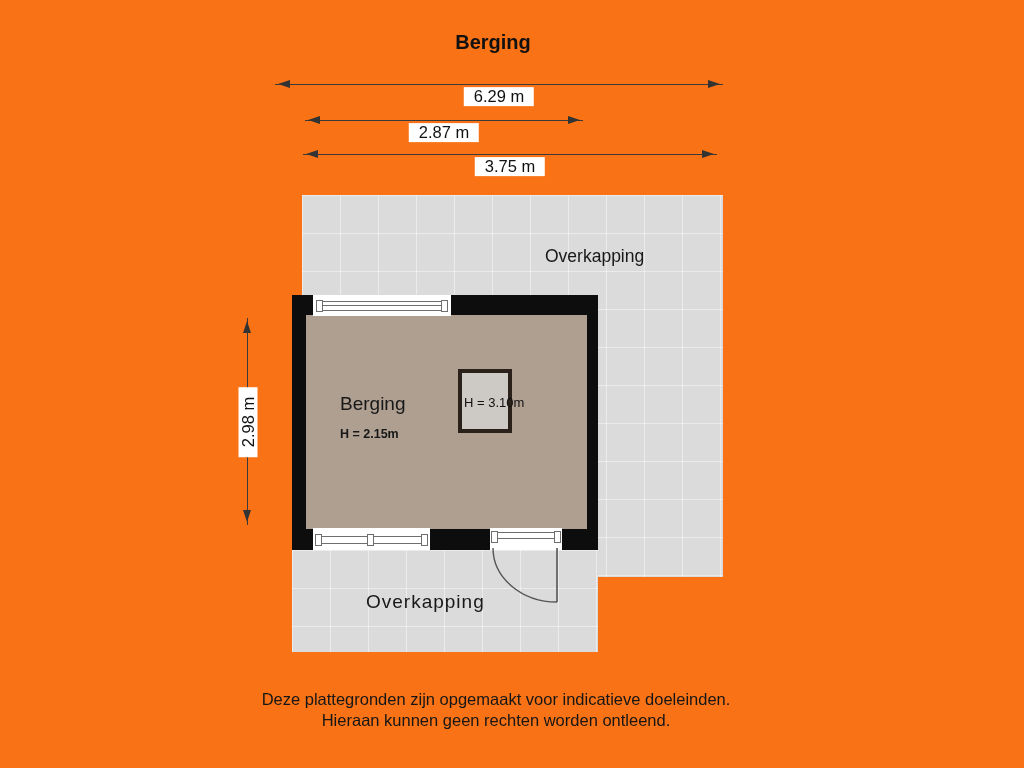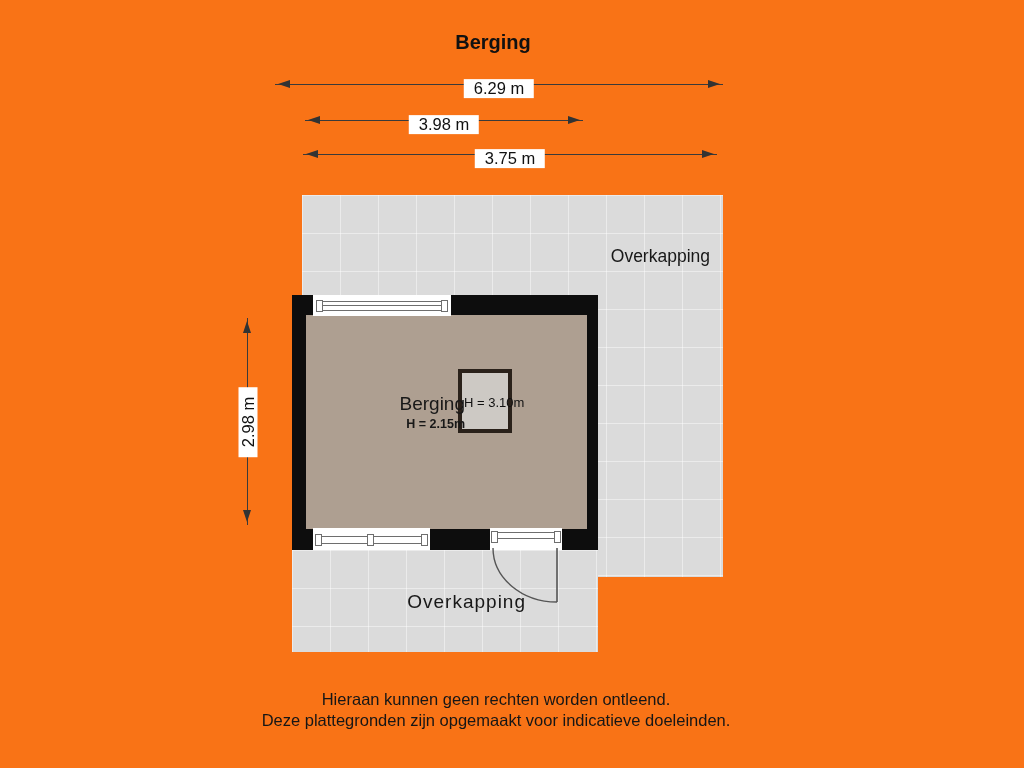--- a/index.html
+++ b/index.html
@@ -8,21 +8,21 @@
     font-family:"Liberation Sans","DejaVu Sans",sans-serif;color:#1a1a1a;
     overflow:hidden;
     padding-left:28px;
   }
   .abs{position:absolute;}
 
   
   .hdim{position:absolute;height:0;border-top:1.5px solid #3a3a3a;}
   .vdim{position:absolute;width:0;border-left:1.5px solid #3a3a3a;}
   .dim-label{
-    position:absolute;left:50%;top:4px;transform:translate(-50%,-52%);
+    position:absolute;left:50%;top:12px;transform:translate(-50%,-52%);
     background:#fff;padding:0 10px;font-size:16.5px;white-space:nowrap;color:#111;
   }
   .vdim .dim-label{
     left:0;top:50%;transform:translate(-50%,-50%) rotate(-90deg);padding:0 10px;
   }
   .arr{position:absolute;width:0;height:0;border:4.5px solid transparent;}
   .arr.a-left {left:-1px;top:-5.5px;border-right:12px solid #333;}
   .arr.a-right{right:-1px;top:-5.5px;border-left:12px solid #333;}
   .arr.a-up   {top:-1px;left:-5.2px;border-bottom:12px solid #333;}
   .arr.a-down {bottom:-1px;left:-5.2px;border-top:12px solid #333;}
@@ -49,23 +49,23 @@
 
   
   .inner-box{
     position:absolute;background:#cdc9c4;border:4px solid #2a211a;box-sizing:border-box;
   }
   .inner-box .h-label{
     position:absolute;left:2px;top:22px;font-size:13px;white-space:nowrap;color:#111;
   }
 
   
-  .area-label{position:absolute;text-align:right;color:#181818;}
+  .area-label{position:absolute;text-align:left;color:#181818;}
   .room-name{font-size:19px;}
-  .room-h{font-size:12.5px;font-weight:bold;margin-top:2px;}
+  .room-h{font-size:12.5px;font-weight:bold;margin-top:12px;}
   .footer{
     position:absolute;left:0;top:689px;width:992px;text-align:center;
     font-size:16.5px;line-height:21px;color:#161616;
   }
   .page-title{
     position:absolute;left:293px;top:31px;width:400px;text-align:center;
     font-size:20px;font-weight:bold;color:#111;
   }
 </style>
 </head>
@@ -76,21 +76,21 @@
   <div class="page-title">Berging</div>
 
   <div class="hdim" style="left:275px;top:84px;width:448px;">
     <span class="arr a-left"></span>
     <span class="arr a-right"></span>
     <span class="dim-label">6.29 m</span>
   </div>
   <div class="hdim" style="left:305px;top:120px;width:278px;">
     <span class="arr a-left"></span>
     <span class="arr a-right"></span>
-    <span class="dim-label">3.98 m</span>
+    <span class="dim-label">2.87 m</span>
   </div>
   <div class="hdim" style="left:303px;top:154px;width:414px;">
     <span class="arr a-left"></span>
     <span class="arr a-right"></span>
     <span class="dim-label">3.75 m</span>
   </div>
 
   <div class="vdim" style="left:247px;top:318px;height:207px;">
     <span class="arr a-up"></span>
     <span class="arr a-down"></span>
@@ -137,17 +137,17 @@
   <div class="area-label" style="left:545px;top:246px;width:165px;font-size:17.5px;">Overkapping</div>
 
   <div class="area-label" style="left:366px;top:591px;width:160px;font-size:19px;letter-spacing:1px;">Overkapping</div>
 
   <div class="area-label" style="left:340px;top:393px;width:125px;">
     <div class="room-name">Berging</div>
     <div class="room-h">H = 2.15m</div>
   </div>
 
   <div class="footer">
+    <div>Deze plattegronden zijn opgemaakt voor indicatieve doeleinden.</div>
     <div>Hieraan kunnen geen rechten worden ontleend.</div>
-    <div>Deze plattegronden zijn opgemaakt voor indicatieve doeleinden.</div>
   </div>
 
 </div>
 
 </body></html>

